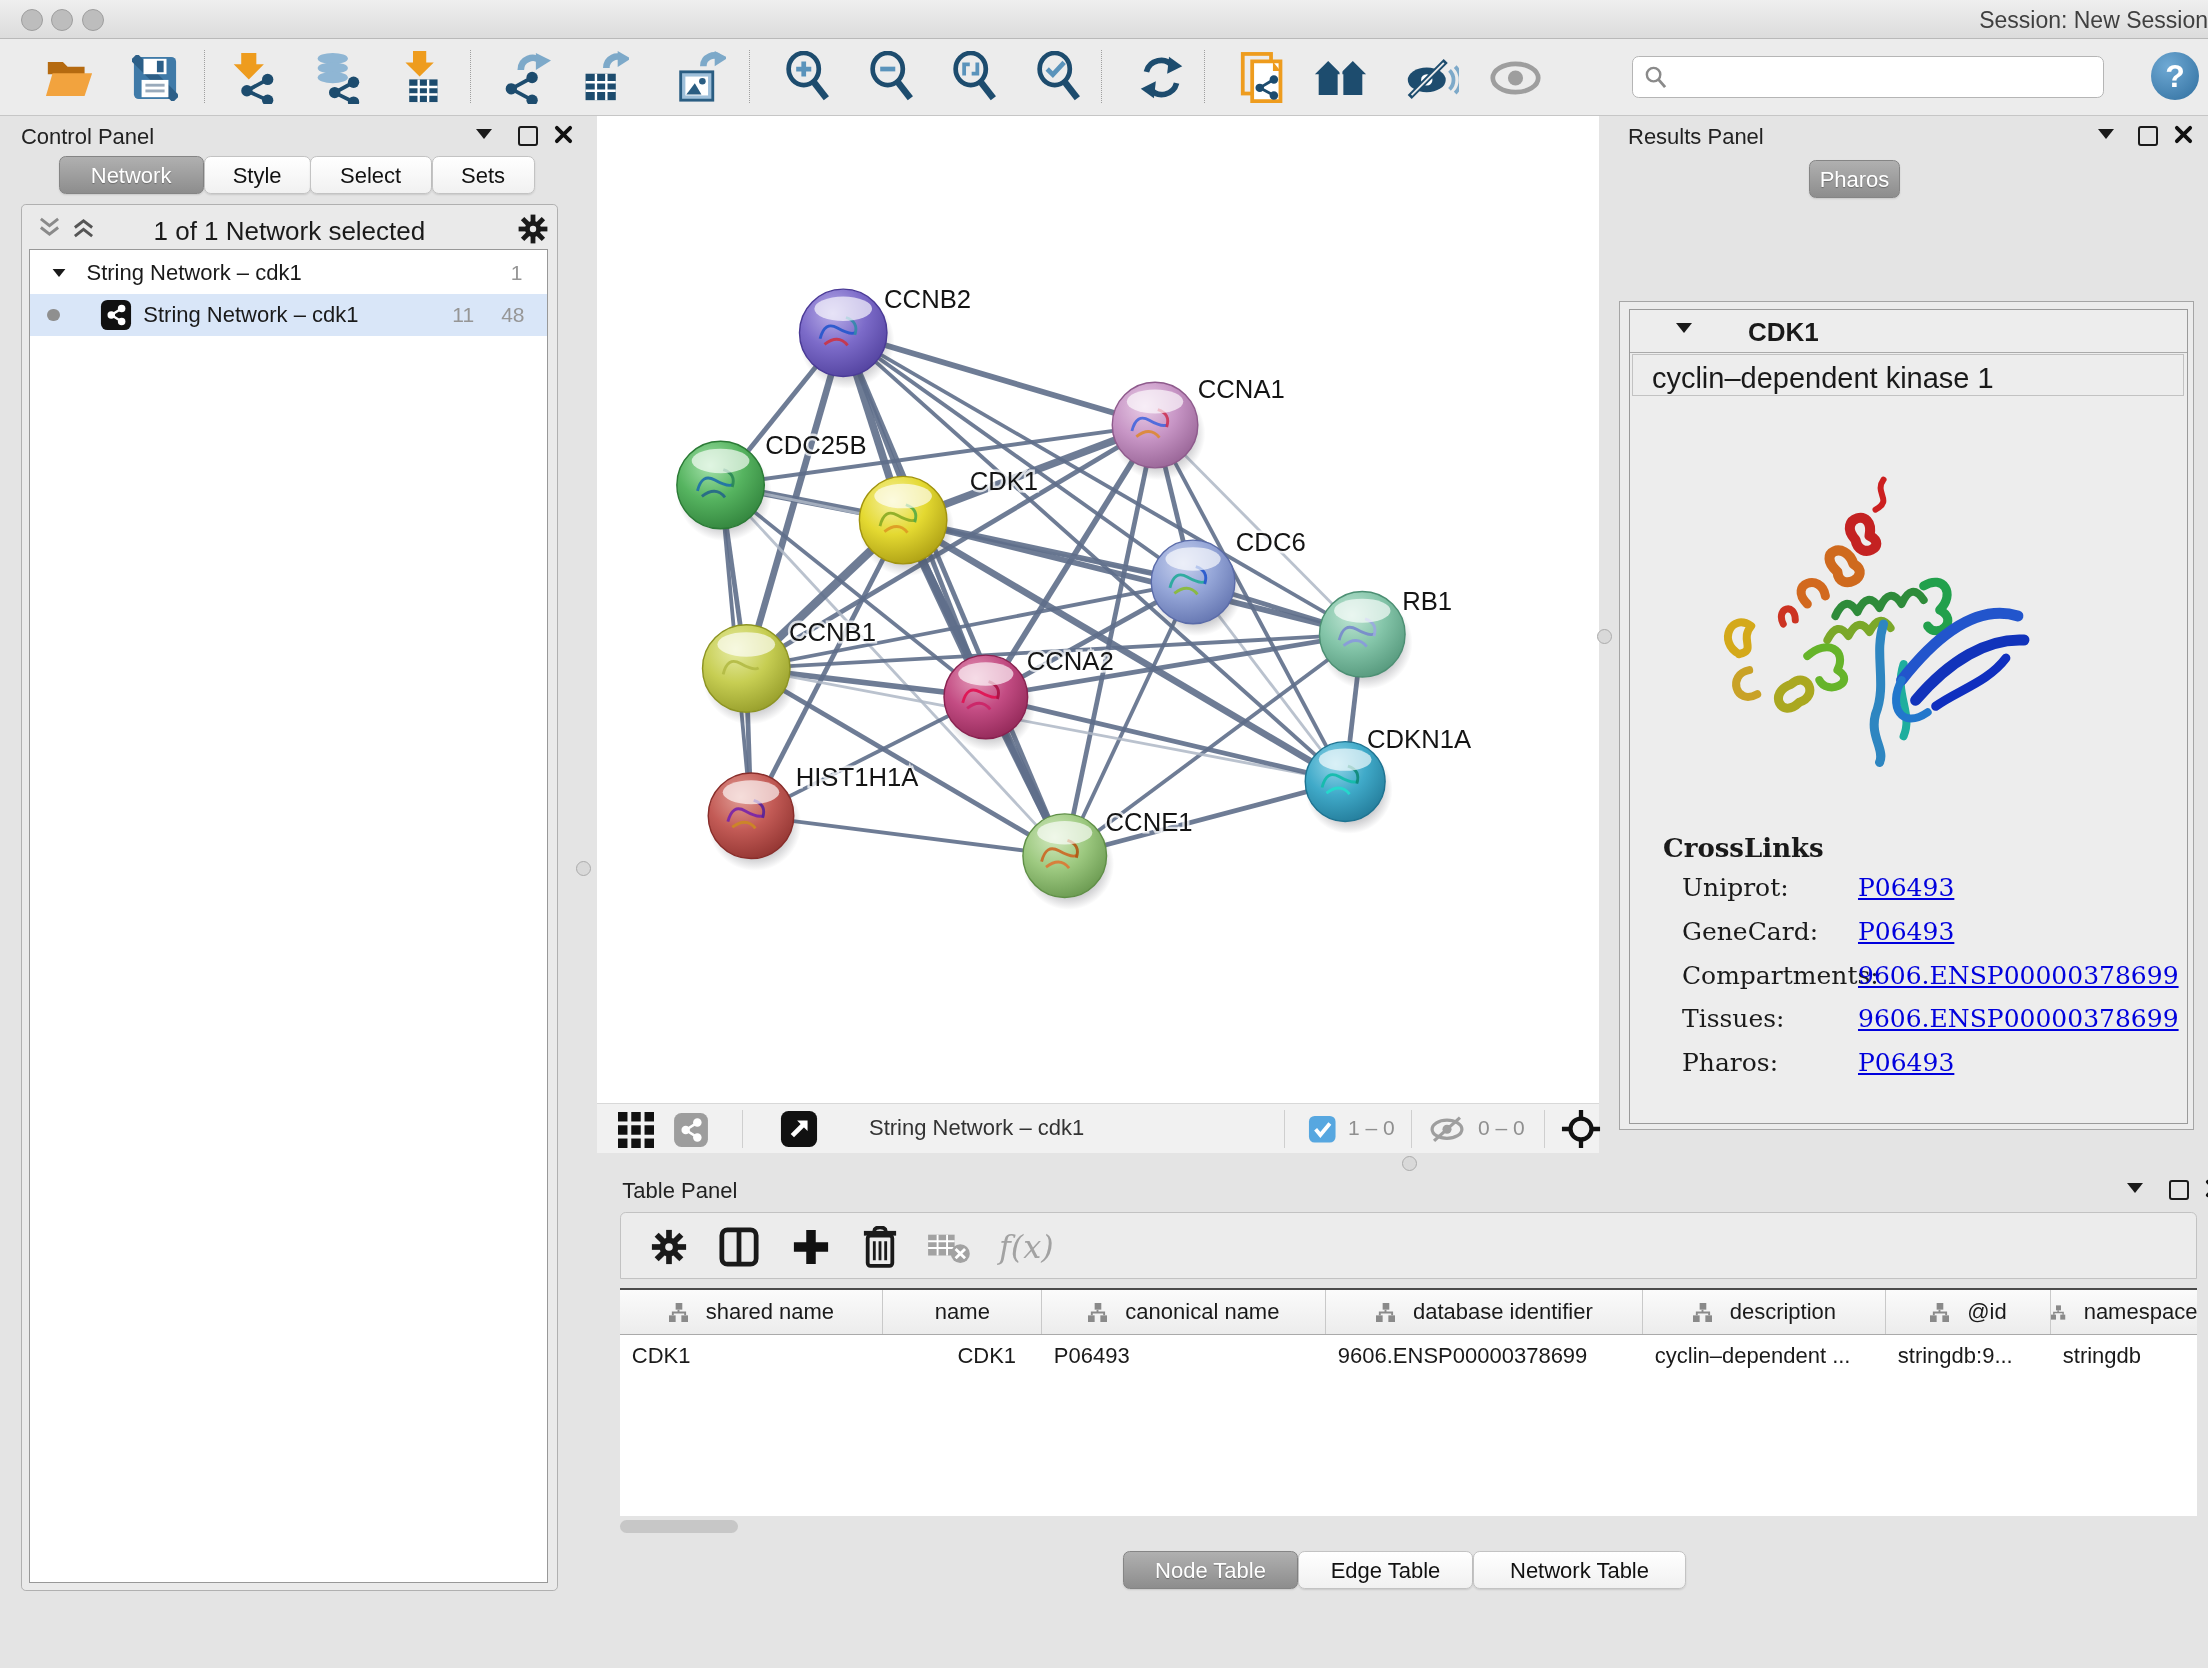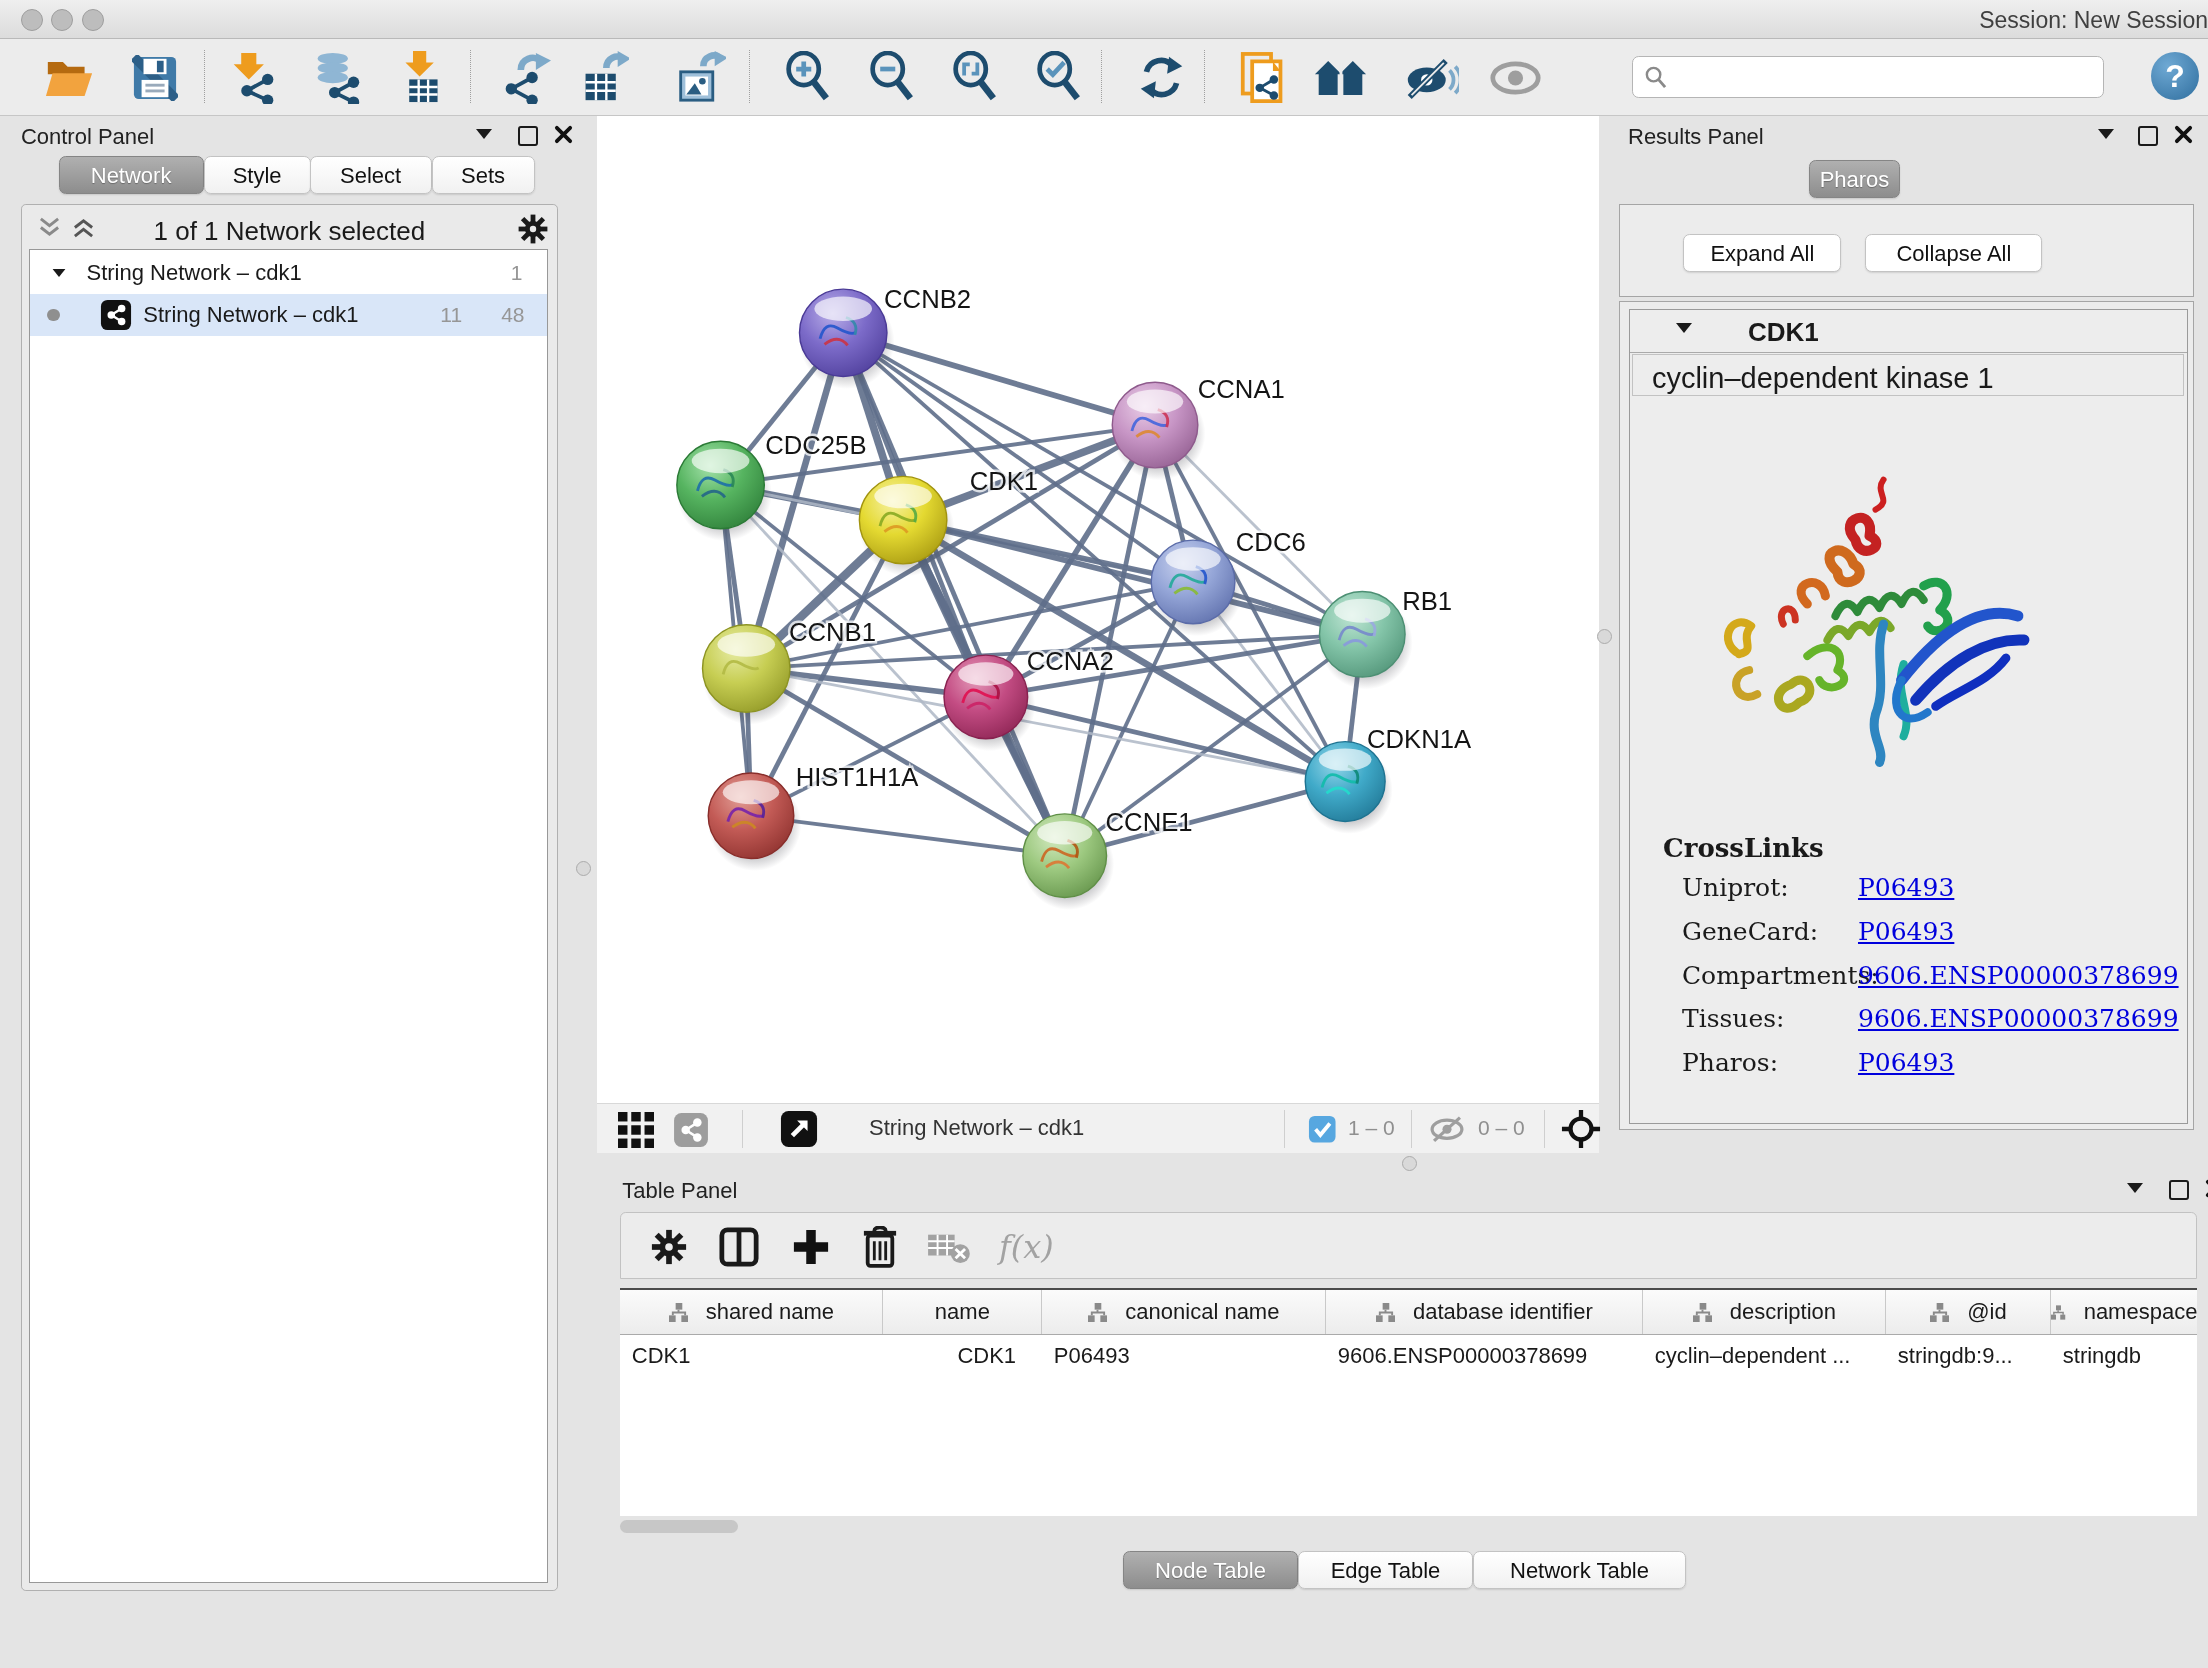--- a/index.html
+++ b/index.html
@@ -321,21 +321,21 @@
               <rect x="1" y="1" width="32" height="32" rx="7" fill="#111"></rect>
               <g fill="#fff">
                 <circle cx="12" cy="17" r="4"></circle>
                 <circle cx="23" cy="10" r="4"></circle>
                 <circle cx="23" cy="24" r="4"></circle>
                 <path d="M12 17 L23 10 M12 17 L23 24" stroke="#fff" stroke-width="2.5"></path>
               </g>
             </svg>
           <span style="margin-left:11.4px;font-size:22px">String Network – cdk1</span>
           <span class="tree-count" style="margin-left:auto">11</span>
-          <span class="tree-count" style="margin-left:39px;margin-right:23px">48</span>
+          <span class="tree-count" style="margin-left:27px;margin-right:23px">48</span>
         </div>
       </div>
     </div>
   </div>
 
   <div id="net-canvas" class="abs">
     <svg id="net-svg" width="1002" height="987" viewBox="0 0 1054 1038">
         <defs>
           <radialGradient id="nshadow">
             <stop offset="55%" stop-color="rgba(50,50,60,0.40)"></stop>
@@ -604,24 +604,20 @@
   <div id="results-panel" class="abs">
     <div class="abs panel-title" style="left:21px;top:7.6px">Results Panel</div>
     <span class="abs tri-down" style="left:491px;top:13.3px"></span>
     <span class="abs winbox" style="left:531px;top:9.5px"></span>
     <svg class="abs" style="left:567px;top:8.6px" width="19" height="19" viewBox="0 0 20 20">
         <path d="M3 3 L17 17 M17 3 L3 17" stroke="#111" stroke-width="4" stroke-linecap="round"></path>
       </svg>
 
     <div class="seg-tab active" style="left:202px;top:44px;width:91px">Pharos</div>
 
-    <div class="rp-box" style="top:88px;height:93px">
-      <div class="seg-tab" style="left:63px;top:28.5px;width:158px;background:#fff">Expand All</div>
-      <div class="seg-tab" style="left:245px;top:28.5px;width:177px;background:#fff">Collapse All</div>
-    </div>
 
     <div class="rp-box" style="top:185px;height:829px">
       <div id="rp-entry">
         <div class="abs" style="left:0;top:0;width:100%;height:42px;border-bottom:1px solid #aaa">
           <span class="tri-down" style="position:absolute;left:46px;top:13.3px"></span>
           <span style="position:absolute;left:118px;top:7.6px;font-size:26px;font-weight:bold">CDK1</span>
         </div>
         <div class="abs" style="left:1.9px;top:44px;width:552px;height:42px;border:1px solid #c2c2c2;box-sizing:border-box">
           <span style="position:absolute;left:19px;top:7.6px;font-size:29px">cyclin–dependent kinase 1</span>
         </div>

